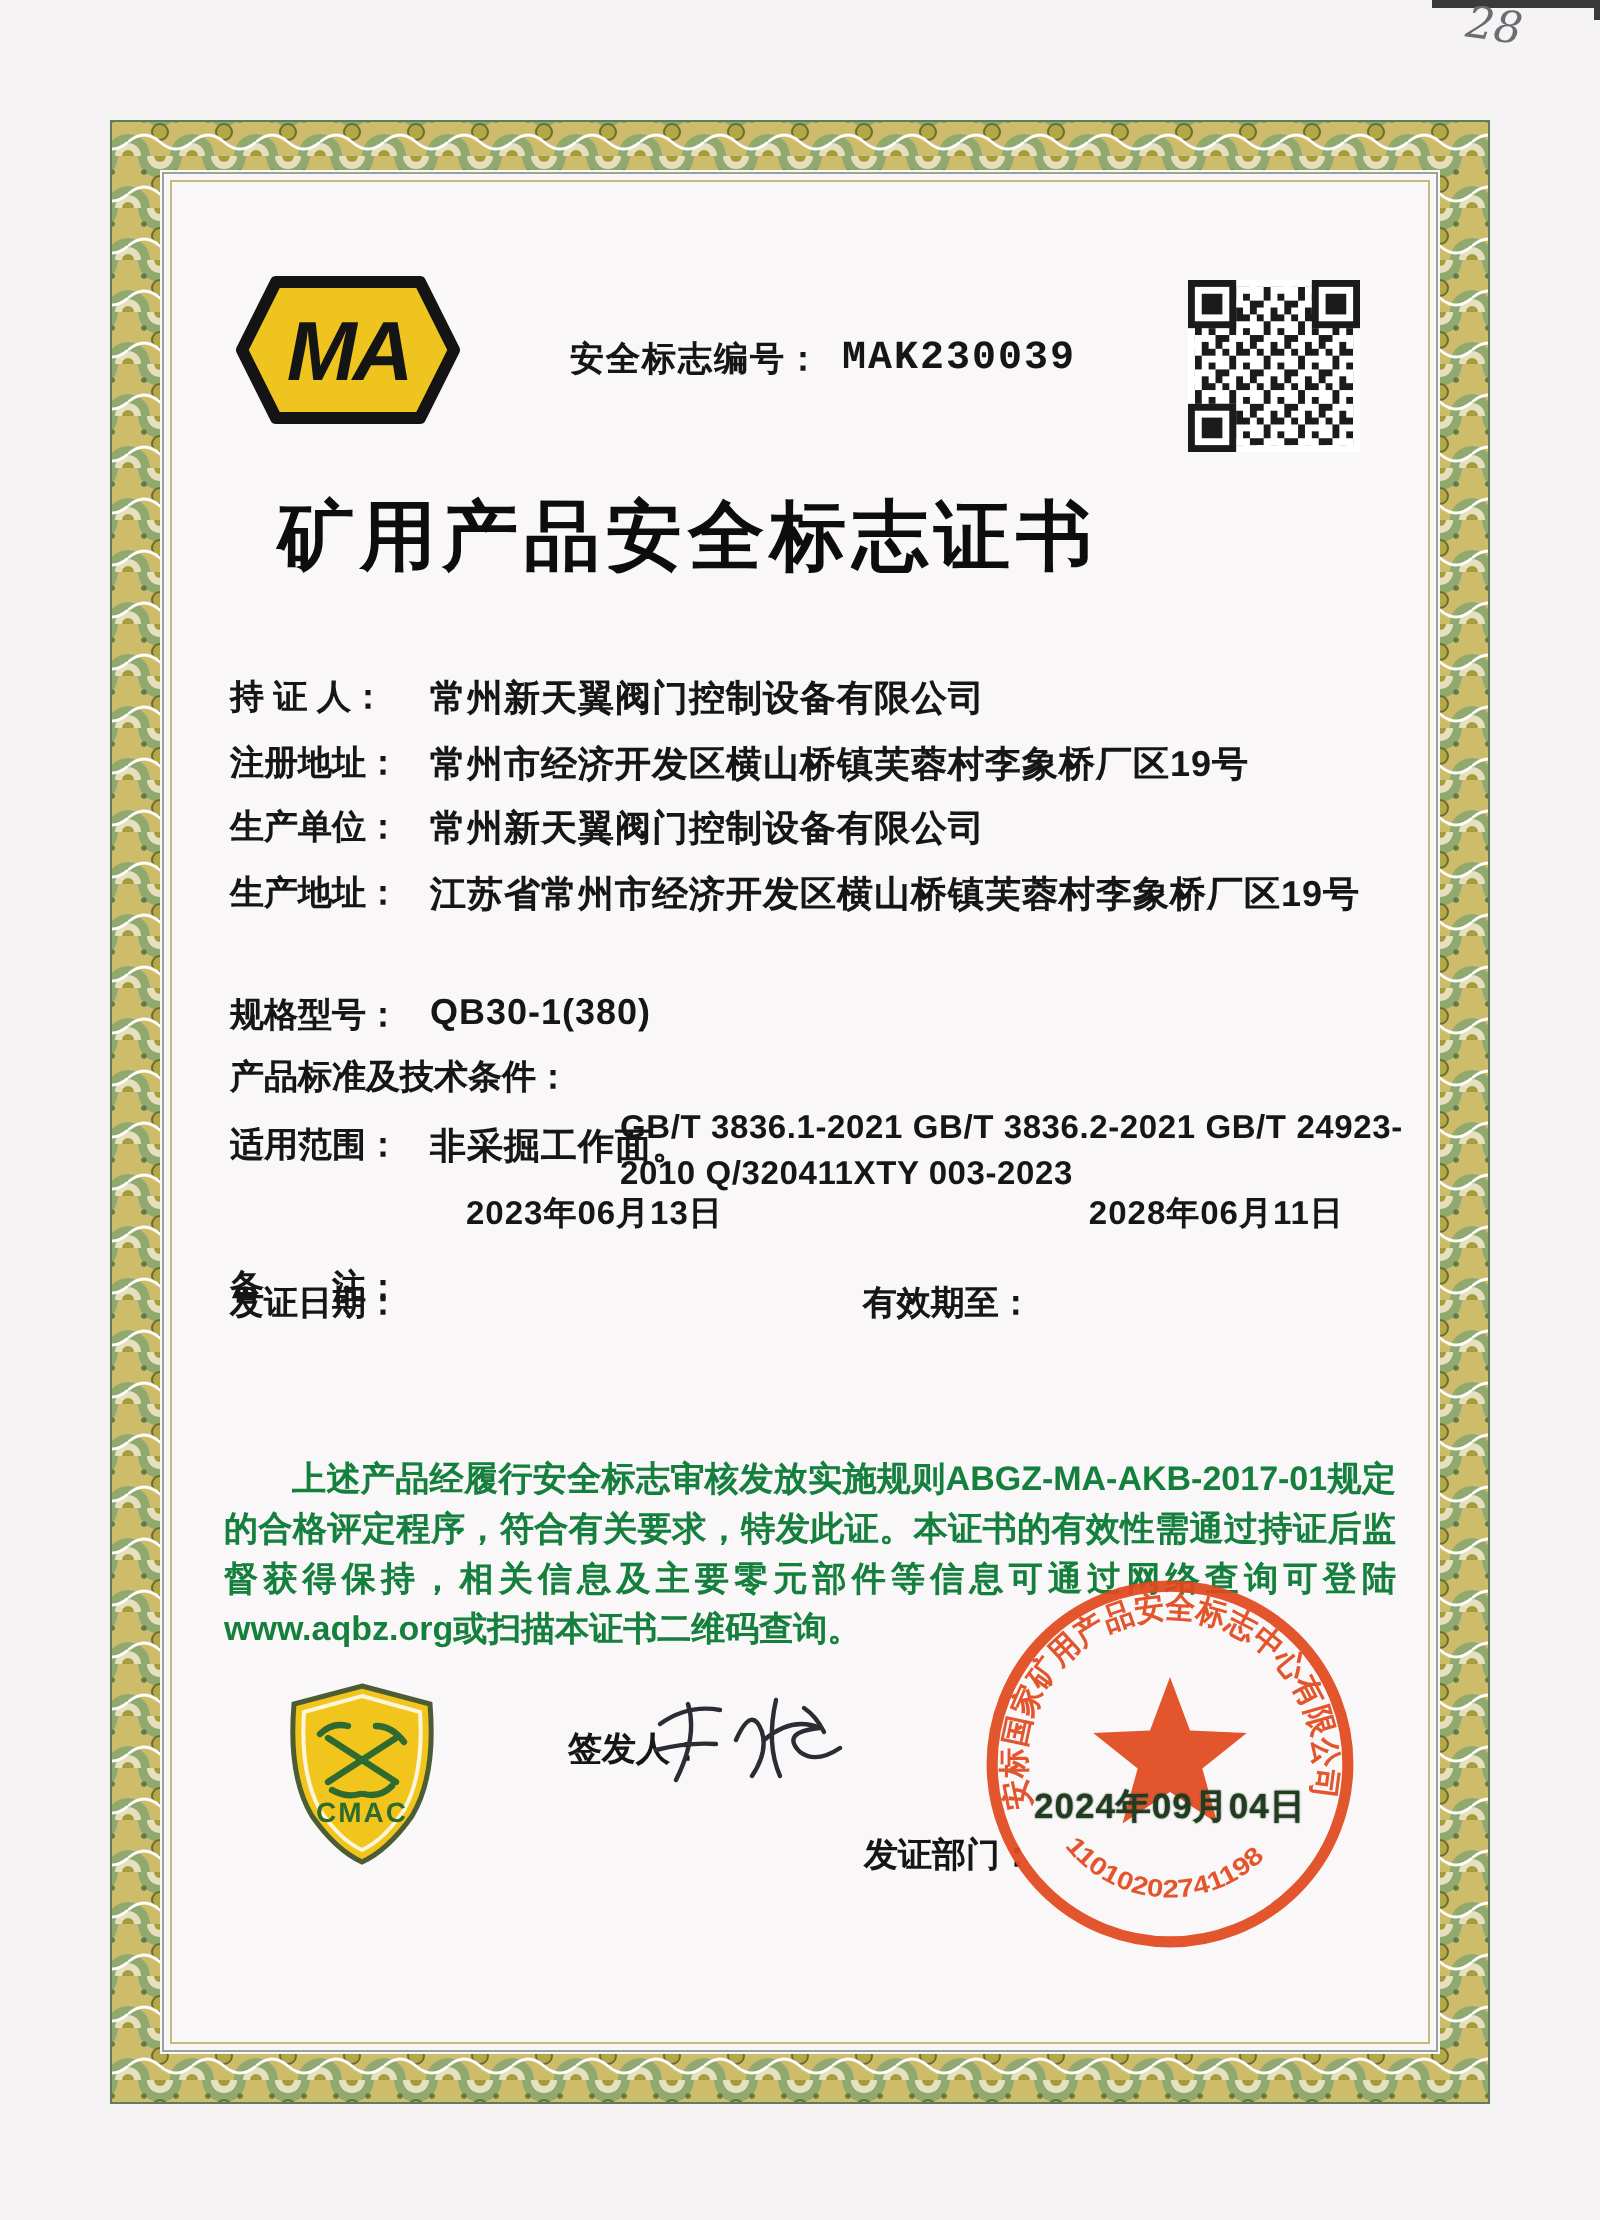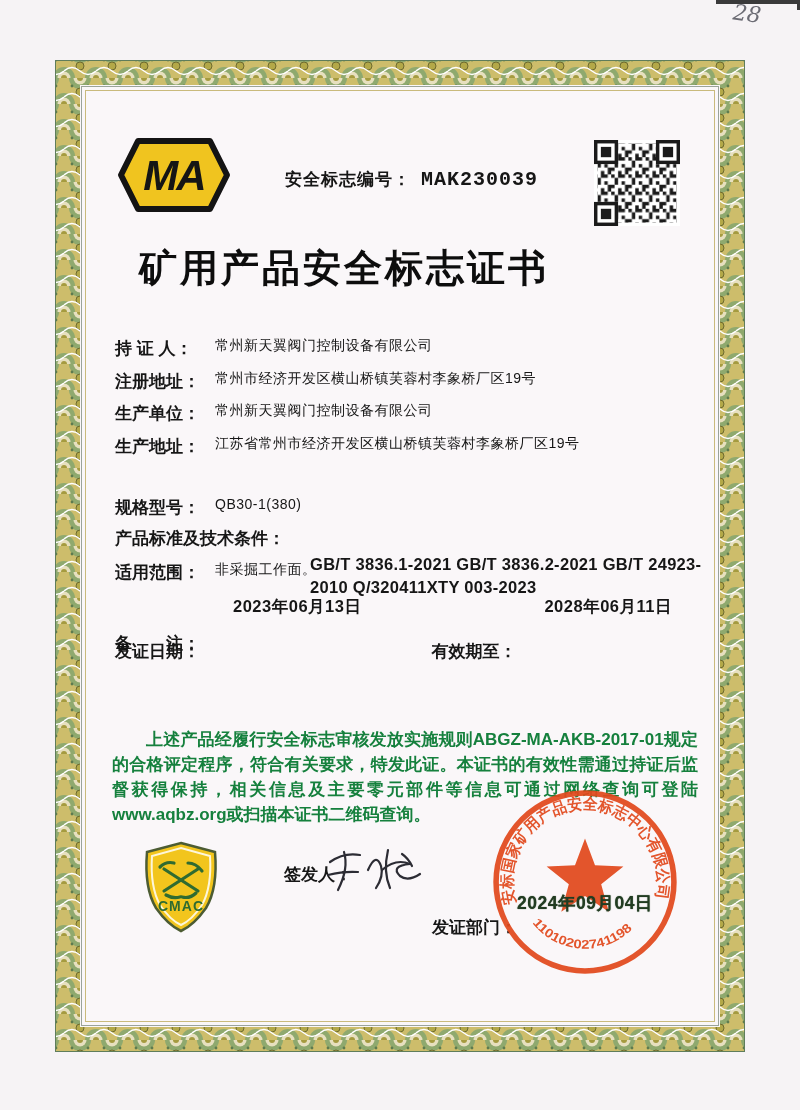--- a/index.html
+++ b/index.html
@@ -24,21 +24,21 @@
   .abs{position:absolute;}
   .certnum{left:285px;top:168px;display:flex;align-items:flex-end;gap:10px;}
   .certnum .lbl{font-size:17px;font-weight:700;letter-spacing:1px;}
   .certnum .val{font-family:Liberation Mono, monospace;font-size:20px;font-weight:600;letter-spacing:1px;}
   .title{
     left:85px;top:243px;width:518px;text-align:center;
     font-size:38px;font-weight:900;letter-spacing:3px;color:#0d0d0d;
   }
   .frow{display:flex;align-items:flex-start;}
   .flabel{font-size:17px;font-weight:700;white-space:pre;flex:none;}
-  .fvalue{font-size:14px;font-weight:400;letter-spacing:0.5px;}
+  .fvalue{font-size:18px;font-weight:700;letter-spacing:0.5px;}
   .lx{left:115px;}
   .r1{top:337px}.r2{top:370px}.r3{top:402px}.r4{top:435px}
   .r5{top:466px}.r6{top:496px}
   .r7l{left:115px;top:527px}
   .r7v{left:310px;top:513px;width:408px;font-size:16.5px;font-weight:700;letter-spacing:0.3px;line-height:23px;margin-top:40px;}
   .r8{top:561px}
   .gap100{width:100px;flex:none;}
   .dates{left:115px;top:596px;width:560px;display:flex;}
   .dates .dl{font-size:17px;font-weight:700;white-space:pre;margin-top:44px;}
   .dates .dv{font-size:16.5px;font-weight:700;letter-spacing:0.5px;}

